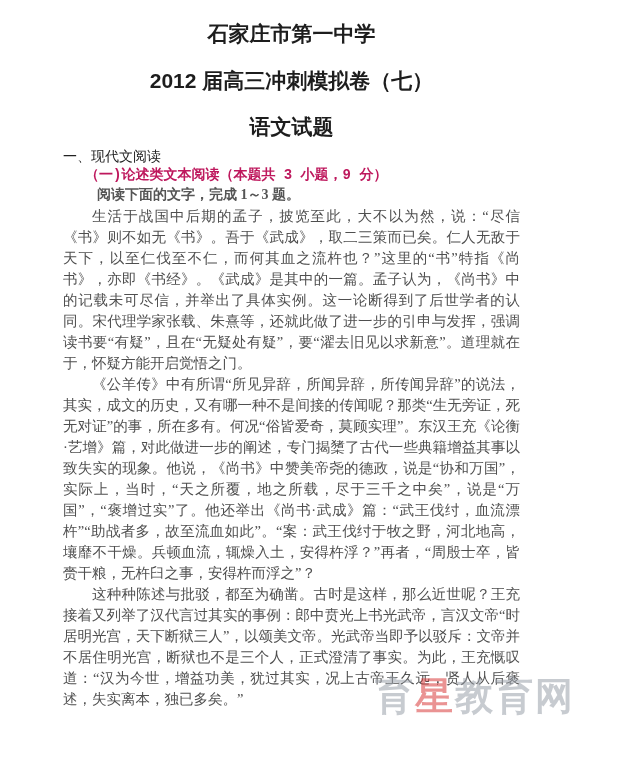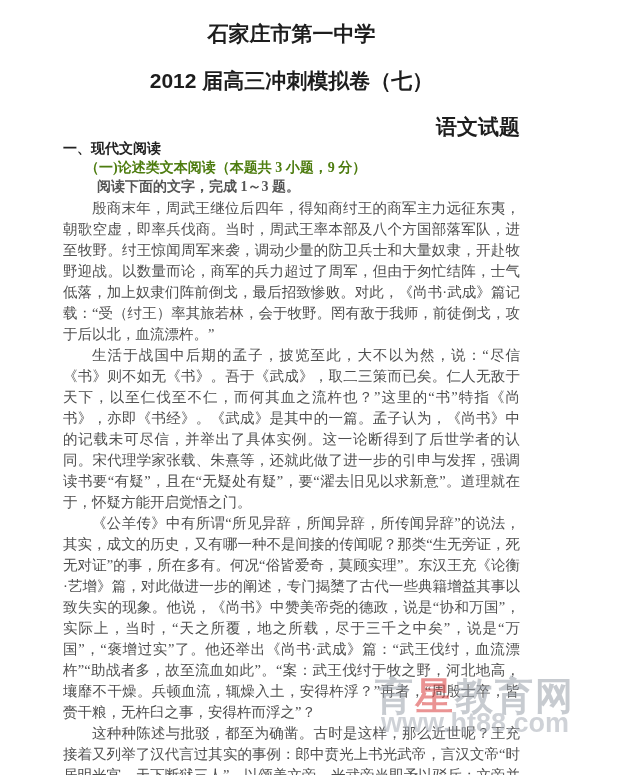--- a/index.html
+++ b/index.html
@@ -26,33 +26,33 @@
     text-align: center;
     font-family: "Liberation Sans", sans-serif;
     font-weight: bold;
     color: #1d1d1d;
     font-size: 21px;
     line-height: 24px;
     margin: 0;
   }
   .doc-title.t1 { padding-top: 8px; }
   .doc-title.t2 { padding-top: 23px; }
-  .doc-title.t3 { padding-top: 22px; margin-bottom: 0; text-align: right; }
+  .doc-title.t3 { padding-top: 22px; margin-bottom: 8px; }
   .sec-heading {
     font-family: "Liberation Sans", sans-serif;
-    font-weight: bold;
+    font-weight: normal;
     color: #222222;
     font-size: 14px;
     line-height: 19px;
     margin: 0;
   }
   .sub-heading {
-    font-family: Liberation Serif, serif;
+    font-family: Liberation Mono, monospace;
     font-weight: bold;
-    color: #4d7c0f;
+    color: #be185d;
     font-size: 14px;
     line-height: 19px;
     margin: 0 0 0 22px;
   }
   .instruction {
     font-size: 14px;
     line-height: 19px;
     color: #555555;
     margin: 0 0 0 34px;
     font-weight: bold;
@@ -105,26 +105,24 @@
 
   <h1 class="doc-title t1">石家庄市第一中学</h1>
   <h1 class="doc-title t2">2012 届高三冲刺模拟卷（七）</h1>
   <h1 class="doc-title t3">语文试题</h1>
 
   <div class="sec-heading">一、现代文阅读</div>
   <div class="sub-heading">（一)论述类文本阅读（本题共 3 小题，9 分）</div>
   <div class="instruction">阅读下面的文字，完成 1～3 题。</div>
 
   <div class="passage">
-      <p>殷商末年，周武王继位后四年，得知商纣王的商军主力远征东夷，朝歌空虚，即率兵伐商。当时，周武王率本部及八个方国部落军队，进至牧野。纣王惊闻周军来袭，调动少量的防卫兵士和大量奴隶，开赴牧野迎战。以数量而论，商军的兵力超过了周军，但由于匆忙结阵，士气低落，加上奴隶们阵前倒戈，最后招致惨败。对此，《尚书·武成》篇记载：“受（纣王）率其旅若林，会于牧野。罔有敌于我师，前徒倒戈，攻于后以北，血流漂杵。”</p>
       <p>生活于战国中后期的孟子，披览至此，大不以为然，说：“尽信《书》则不如无《书》。吾于《武成》，取二三策而已矣。仁人无敌于天下，以至仁伐至不仁，而何其血之流杵也？”这里的“书”特指《尚书》，亦即《书经》。《武成》是其中的一篇。孟子认为，《尚书》中的记载未可尽信，并举出了具体实例。这一论断得到了后世学者的认同。宋代理学家张载、朱熹等，还就此做了进一步的引申与发挥，强调读书要“有疑”，且在“无疑处有疑”，要“濯去旧见以求新意”。道理就在于，怀疑方能开启觉悟之门。</p>
       <p>《公羊传》中有所谓“所见异辞，所闻异辞，所传闻异辞”的说法，其实，成文的历史，又有哪一种不是间接的传闻呢？那类“生无旁证，死无对证”的事，所在多有。何况“俗皆爱奇，莫顾实理”。东汉王充《论衡·艺增》篇，对此做进一步的阐述，专门揭橥了古代一些典籍增益其事以致失实的现象。他说，《尚书》中赞美帝尧的德政，说是“协和万国”，实际上，当时，“天之所覆，地之所载，尽于三千之中矣”，说是“万国”，“褒增过实”了。他还举出《尚书·武成》篇：“武王伐纣，血流漂杵”“助战者多，故至流血如此”。“案：武王伐纣于牧之野，河北地高，壤靡不干燥。兵顿血流，辄燥入土，安得杵浮？”再者，“周殷士卒，皆赍干粮，无杵臼之事，安得杵而浮之”？</p>
       <p>这种种陈述与批驳，都至为确凿。古时是这样，那么近世呢？王充接着又列举了汉代言过其实的事例：郎中贲光上书光武帝，言汉文帝“时居明光宫，天下断狱三人”，以颂美文帝。光武帝当即予以驳斥：文帝并不居住明光宫，断狱也不是三个人，正式澄清了事实。为此，王充慨叹道：“汉为今世，增益功美，犹过其实，况上古帝王久远，贤人从后褒述，失实离本，独已多矣。”</p>
     </div>
 
   <div class="watermark">
     <div class="wm-name">
       <span class="wm-gray">育</span><span class="wm-red">星</span><span class="wm-gray">教育网</span>
     </div>
-    <div class="wm-url">www.ht88.com</div>
   </div>
 
 </div>
 
 </body></html>

